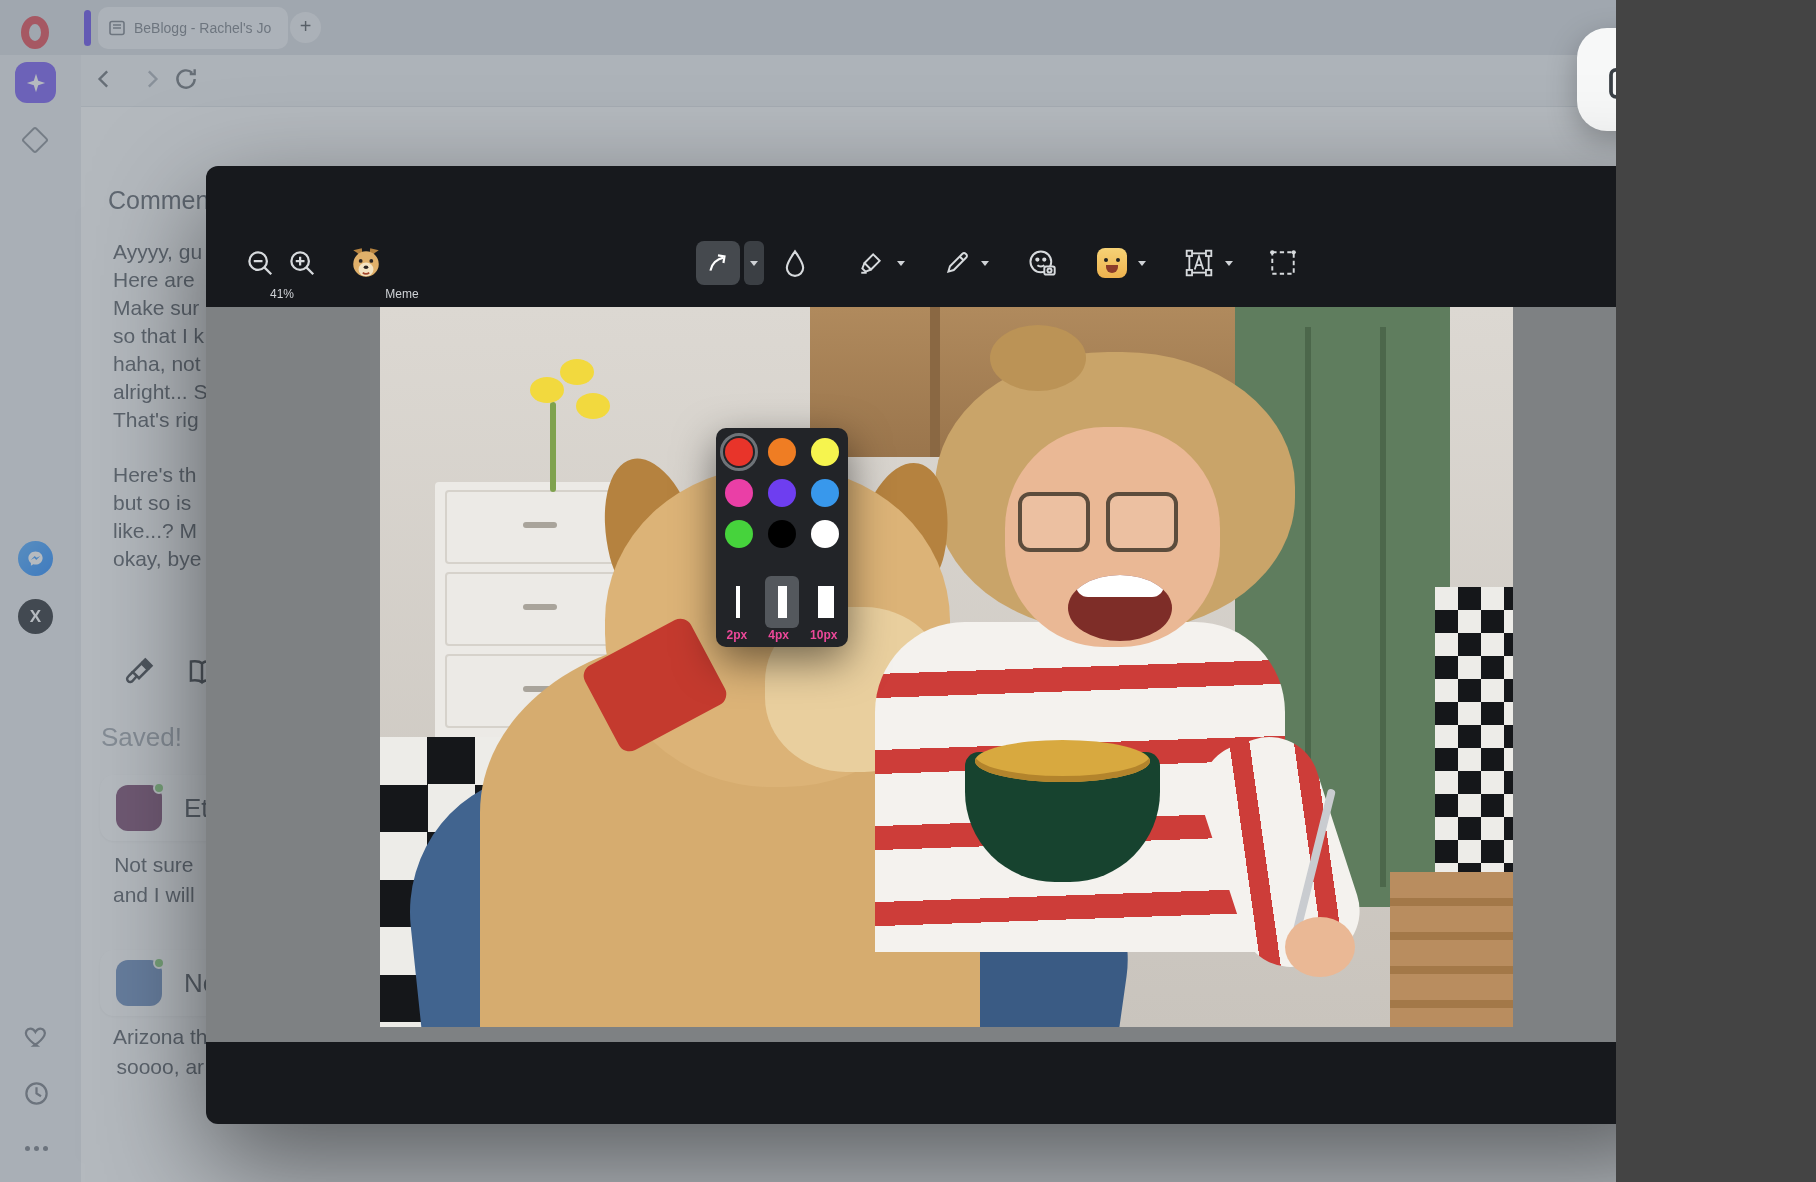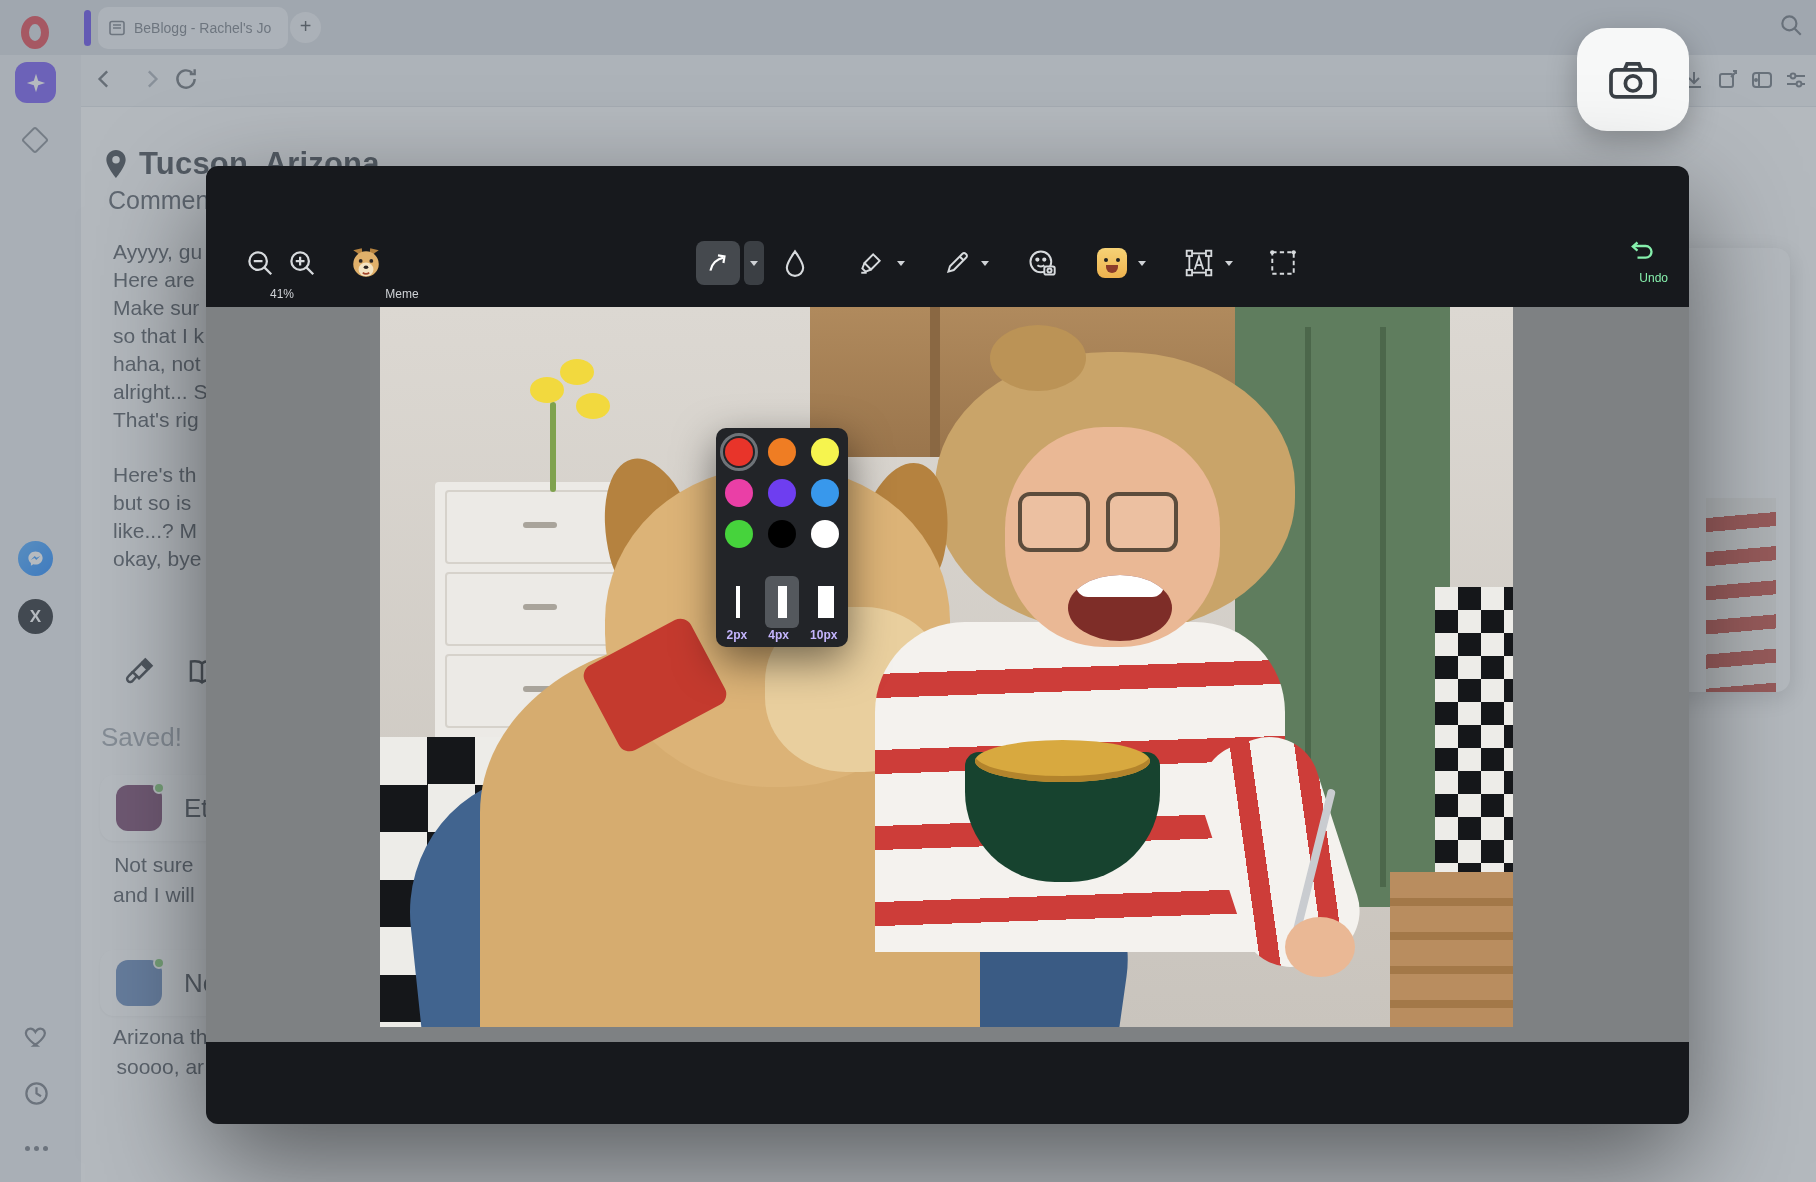--- a/index.html
+++ b/index.html
@@ -1,17 +1,17 @@
 <!DOCTYPE html>
 <html><head>
 <meta charset="utf-8">
 <style>
   * { margin:0; padding:0; box-sizing:border-box; }
   body { font-family:"Liberation Sans", sans-serif; background:#444; }
-  #root { position:relative; width:1816px; height:1182px; overflow:hidden; background:#ffffff; }
+  #root { position:relative; width:1616px; height:1182px; overflow:hidden; background:#ffffff; }
 
   
   .tabstrip { position:absolute; left:0; top:0; width:1816px; height:55px; background:#d3d7de; }
   .navrow   { position:absolute; left:81px; top:55px; width:1735px; height:52px; background:#eef0f3; border-bottom:1px solid #dcdfe3; }
   .sidebar  { position:absolute; left:0; top:55px; width:81px; height:1127px; background:#e7e9ed; }
   .pagebg   { position:absolute; left:81px; top:107px; width:1735px; height:1075px; background:#fdfdfd; }
 
   .opera-logo { position:absolute; left:21px; top:16px; width:28px; height:33px; border:8px solid #e0333f; border-radius:50%; }
   .tab-indicator { position:absolute; left:84px; top:10px; width:7px; height:36px; border-radius:4px; background:#5538e8; }
   .tab { position:absolute; left:98px; top:7px; width:190px; height:42px; background:rgba(255,255,255,.6); border-radius:10px; display:flex; align-items:center; gap:8px; padding:0 10px; overflow:hidden; }
@@ -127,21 +127,21 @@
   
   .popover { position:absolute; left:510px; top:121px; width:132px; height:219px; background:#222428; border-radius:10px; z-index:4; box-shadow:0 14px 40px rgba(0,0,0,.5); }
   .swatches { position:absolute; left:9px; top:10px; width:114px; display:grid; grid-template-columns:repeat(3,28px); grid-auto-rows:28px; gap:13px 15px; }
   .swatch { width:28px; height:28px; border-radius:50%; }
   .swatch.sel { outline:3px solid #6e7378; outline-offset:2px; }
   .widths { position:absolute; left:0; top:146px; width:132px; display:flex; justify-content:space-around; align-items:center; height:56px; }
   .wbox { width:34px; height:52px; display:flex; align-items:center; justify-content:center; border-radius:6px; }
   .wbox.sel { background:#54585d; }
   .wbar { background:#fff; height:32px; }
   .w2{width:4px;} .w4{width:9px;} .w10{width:16px;}
-  .wlabels { position:absolute; left:0; top:200px; width:132px; display:flex; justify-content:space-around; color:#c4b5fd; font-size:12px; font-weight:600; }
+  .wlabels { position:absolute; left:0; top:200px; width:132px; display:flex; justify-content:space-around; color:#ec4899; font-size:12px; font-weight:600; }
 
   
   .footer { position:absolute; left:0; top:876px; width:1483px; height:82px; background:#17191d; color:#e8eaec; }
   .f-ico { position:absolute; top:18px; display:flex; align-items:center; justify-content:center; width:38px; height:38px; }
   .btn { position:absolute; top:16px; height:36px; border-radius:8px; font-size:16px; font-weight:600; display:flex; align-items:center; justify-content:center; }
   .btn-white { background:#fff; color:#16181b; }
   .btn-blue { color:#fff; }
 
   svg { display:block; }
 </style>
@@ -242,28 +242,20 @@
         <circle cx="12" cy="12" r="9"></circle>
         <polyline points="12,6.5 12,12 16,14.5"></polyline>
       </svg>
   </div>
   <div class="dots-i">
       <b></b>
       <b></b>
       <b></b>
     </div>
 
-  <div class="loc-head">
-    <span>
-      <svg width="26" height="30" viewBox="0 0 24 28" fill="#2f353d">
-          <path d="M12 1C7 1 3 5 3 10c0 6.5 9 17 9 17s9-10.5 9-17c0-5-4-9-9-9zm0 12.5A3.5 3.5 0 1 1 12 6.5a3.5 3.5 0 0 1 0 7z"></path>
-        </svg>
-    </span>
-    <span class="t">Tucson, Arizona</span>
-  </div>
   <div class="comments-label">Comments</div>
 
   <div class="comment-block">
     <div>Ayyyy, gu</div>
     <div>Here are</div>
     <div>Make sur</div>
     <div>so that I k</div>
     <div>haha, not</div>
     <div>alright... S</div>
     <div>That's rig</div>

